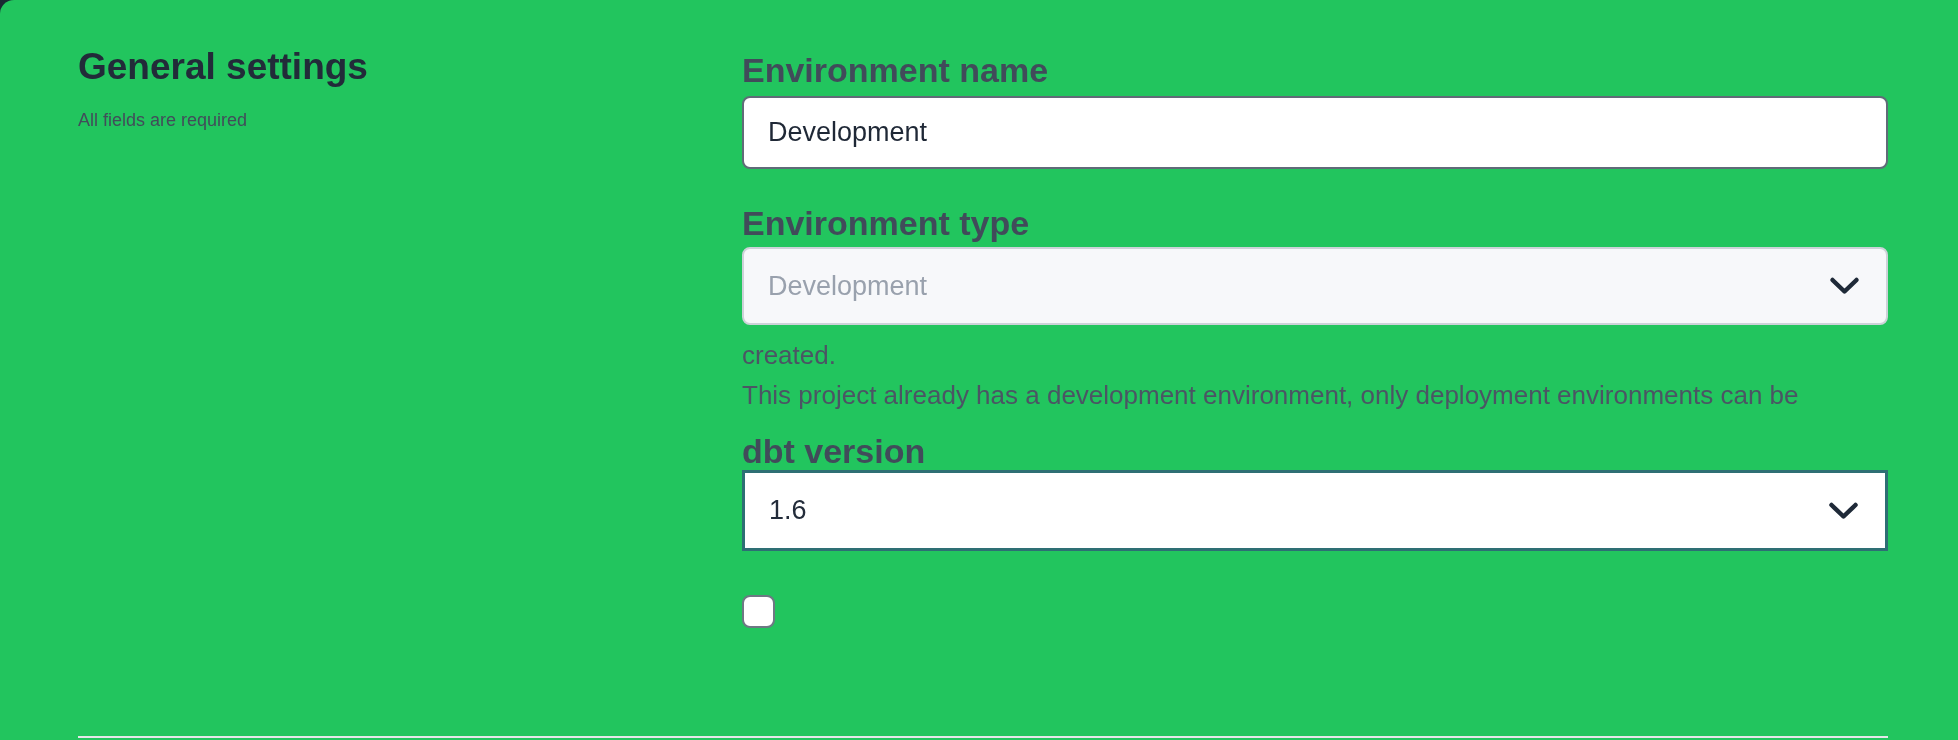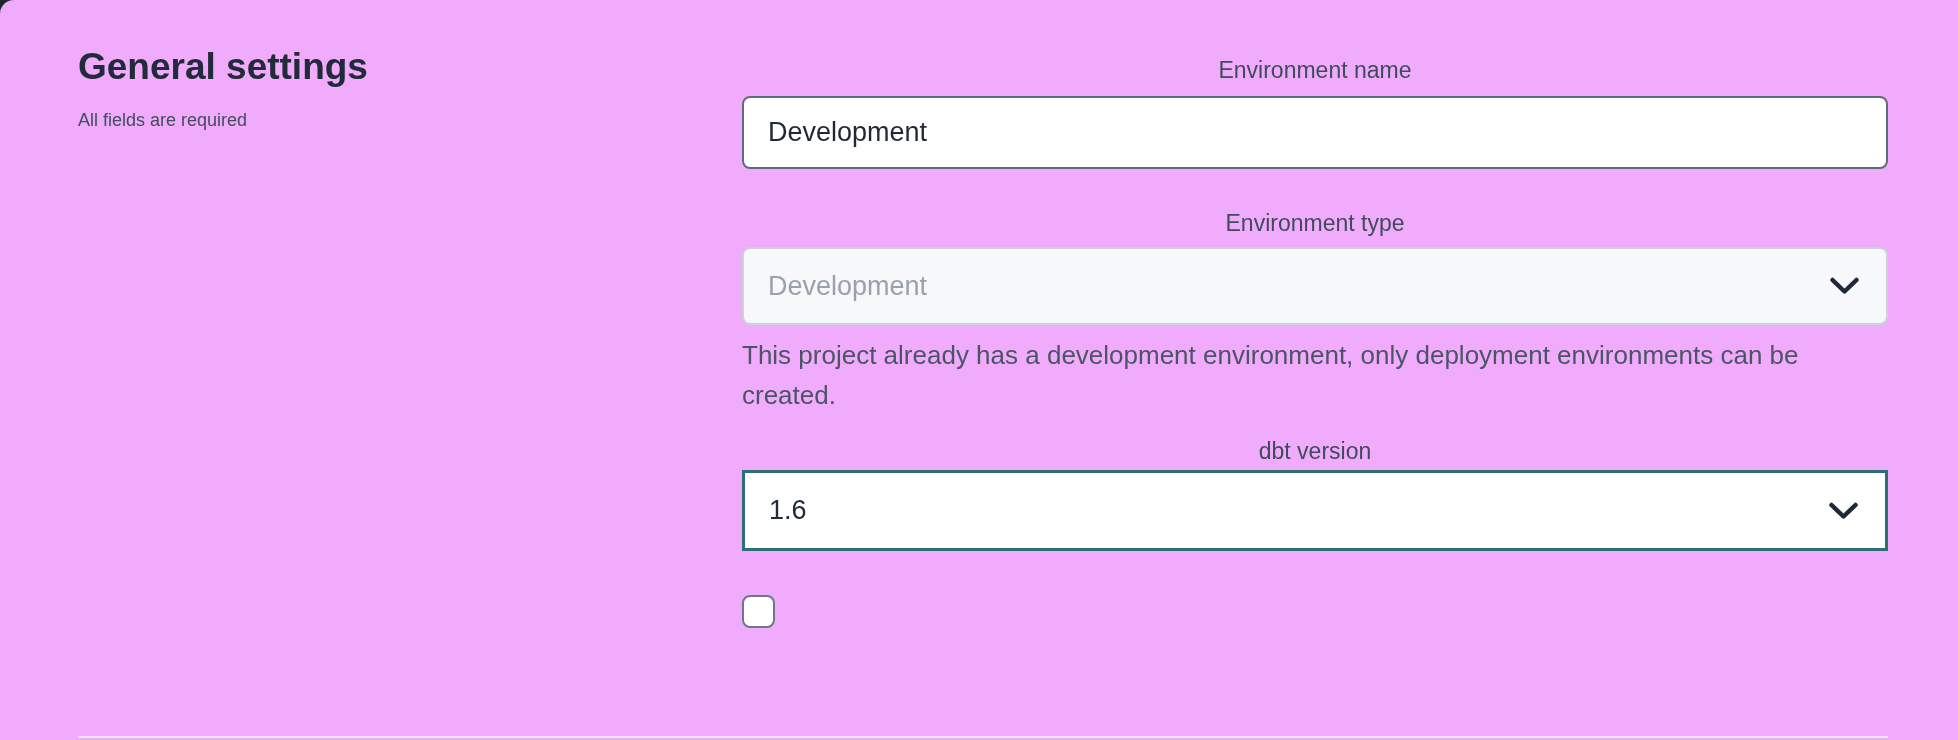--- a/index.html
+++ b/index.html
@@ -11,21 +11,21 @@
   .viewport {
     position: relative;
     width: 1958px;
     height: 740px;
     background: #1a2833; 
     overflow: hidden;
   }
   .page {
     position: absolute;
     inset: 0;
-    background: #f0abfc;
+    background: #22c55e;
     border-top-left-radius: 14px;
   }
 
   
   .left-col {
     position: absolute;
     left: 78px;
     top: 44px;
     width: 560px;
   }
@@ -44,25 +44,24 @@
   }
 
   
   .form-col {
     position: absolute;
     left: 742px;
     top: 44px;
     width: 1146px;
   }
   .field-label {
-    font-size: 23px;
+    font-size: 34px;
     line-height: 32px;
-    font-weight: 400;
+    font-weight: 700;
     color: #414b5a;
-    text-align: center;
   }
   .lbl-1 { margin-top: 10px; }
   .lbl-2 { margin-top: 38px; }
   .lbl-3 { margin-top: 20px; }
 
   .text-input {
     display: block;
     margin-top: 10px;
     width: 100%;
     height: 73px;
@@ -168,22 +167,22 @@
 
       <div class="field-label lbl-2">Environment type</div>
       <div class="select select-disabled" aria-disabled="true">
         <span>Development</span>
         <svg class="chevron" viewBox="0 0 31 19">
           <path d="M3.5 3.5 L15.5 15 L27.5 3.5" fill="none" stroke="#1f2a38" stroke-width="4.5" stroke-linecap="round" stroke-linejoin="round"></path>
         </svg>
       </div>
 
       <div class="helper-text">
+        <div>created.</div>
         <div>This project already has a development environment, only deployment environments can be</div>
-        <div>created.</div>
       </div>
 
       <div class="field-label lbl-3">dbt version</div>
       <div class="select select-focused">
         <span>1.6</span>
         <svg class="chevron" viewBox="0 0 31 19">
           <path d="M3.5 3.5 L15.5 15 L27.5 3.5" fill="none" stroke="#1f2a38" stroke-width="4.5" stroke-linecap="round" stroke-linejoin="round"></path>
         </svg>
       </div>
 

